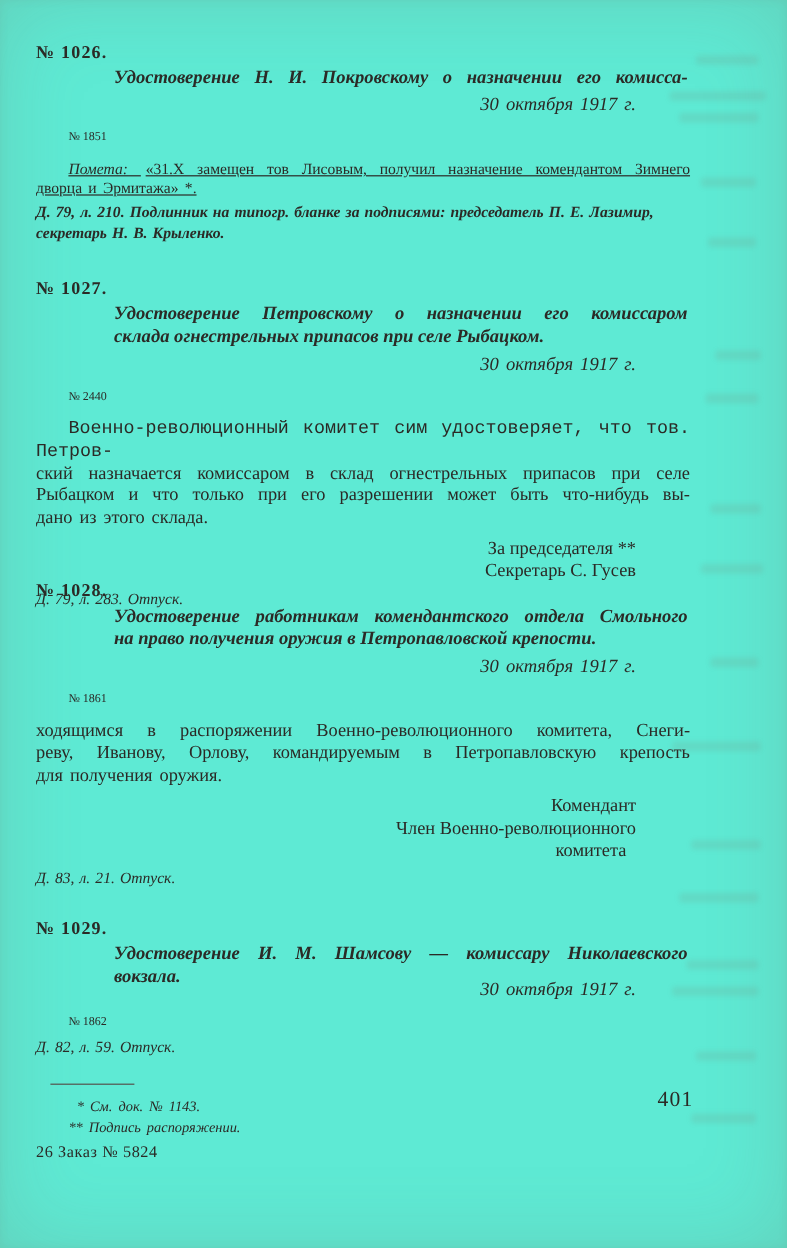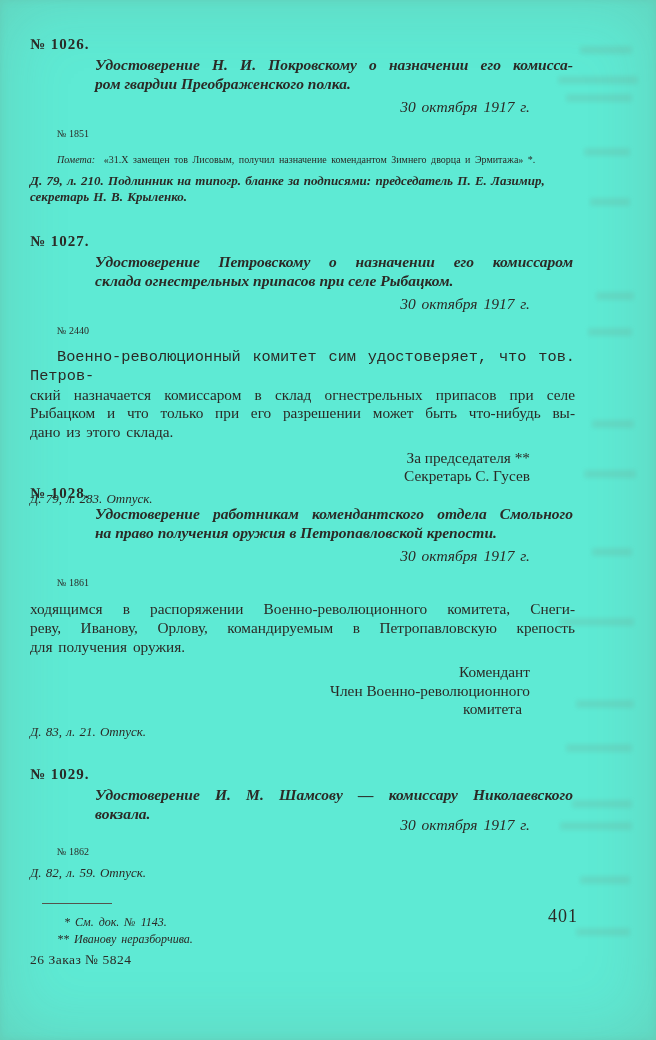--- a/index.html
+++ b/index.html
@@ -13,22 +13,22 @@
     overflow:hidden;
   }
   .doc{position:absolute;left:30px;width:545px;}
   .entry-no{font-weight:bold;font-size:15px;letter-spacing:1px;line-height:17px;}
   .title{margin:2px 0 0 65px;width:478px;font-weight:bold;font-style:italic;
          font-size:15.5px;line-height:19px;}
   .stretch{text-align:justify;text-align-last:justify;}
   .date{margin-top:4px;padding-right:45px;text-align:right;font-style:italic;
         font-size:15.5px;line-height:20px;word-spacing:2px;}
   .doc-no{margin:7px 0 0 27px;font-size:10px;line-height:19px;}
-  .nota{margin-top:9px;font-size:10px;line-height:15.5px;text-indent:27px;
-        text-align:justify;word-spacing:2px;}
+  .nota{margin-top:9px;font-size:13px;line-height:15.5px;text-indent:27px;
+        text-align:justify;word-spacing:2px;text-decoration:underline;}
   .nota-label{font-style:italic;}
   .nota-text{margin-left:4px;}
   .archive{margin-top:5px;font-size:13px;line-height:16.5px;font-style:italic;word-spacing:1px;}
   .archive.bold{font-weight:bold;}
   .body-par{margin-top:8px;font-size:15.3px;line-height:18.8px;word-spacing:2px;}
   .jline{text-align:justify;text-align-last:justify;}
   .jline.first{text-indent:27px;font-family:Liberation Mono, monospace;}
   .jline.last{text-align:left;text-align-last:left;}
   .sig{margin-top:7px;padding-right:45px;text-align:right;font-size:15.3px;line-height:18.5px;}
   .sig .hang{padding-right:8px;}
@@ -45,21 +45,20 @@
 </style>
 </head>
 <body>
 
 <div class="page">
 
   <div class="doc" style="top:36px">
     <div class="entry-no">№ 1026.</div>
     <div class="title">
       <div class="stretch">Удостоверение Н. И. Покровскому о назначении его комисса-</div>
-      <div>ром гвардии Преображенского полка.</div>
     </div>
     <div class="date">30 октября 1917 г.</div>
     <div class="doc-no">№ 1851</div>
     <div class="nota">
       <span class="nota-label">Помета:</span>
       <span class="nota-text">«31.X замещен тов Лисовым, получил назначение комендантом Зимнего дворца и Эрмитажа» *.</span>
     </div>
     <div class="archive bold">Д. 79, л. 210. Подлинник на типогр. бланке за подписями: председатель П. Е. Лазимир, секретарь Н. В. Крыленко.</div>
   </div>
 
@@ -112,21 +111,21 @@
       <div>вокзала.</div>
     </div>
     <div class="date" style="margin-top:-8px">30 октября 1917 г.</div>
     <div class="doc-no">№ 1862</div>
     <div class="archive" style="margin-top:4px">Д. 82, л. 59. Отпуск.</div>
   </div>
 
   <div class="footnotes">
     <hr class="fn-divider">
     <div class="fn fn1">* См. док. № 1143.</div>
-    <div class="fn fn2">** Иванову неразборчива.</div>
+    <div class="fn fn2">** Подпись распоряжении.</div>
   </div>
 
   <div class="print-info">26 Заказ № 5824</div>
   <div class="page-no">401</div>
 
   <div>
     <div class="bleed" style="top:46px;left:580px;width:52px"></div>
     <div class="bleed" style="top:76px;left:558px;width:80px"></div>
     <div class="bleed" style="top:94px;left:566px;width:66px"></div>
     <div class="bleed" style="top:148px;left:584px;width:46px"></div>

